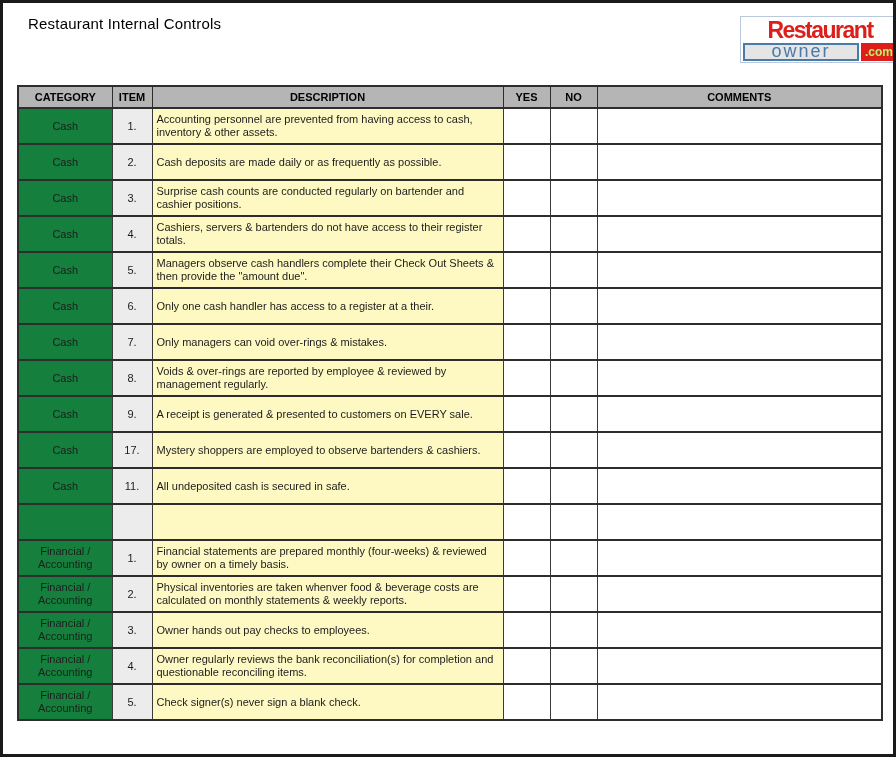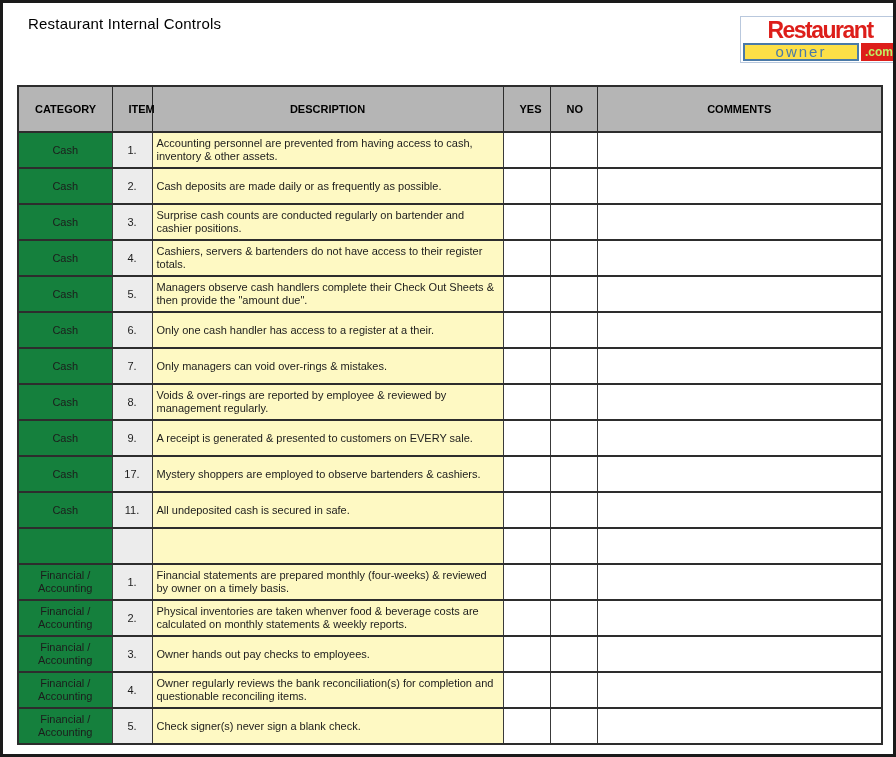--- a/index.html
+++ b/index.html
@@ -53,22 +53,22 @@
     text-align: center;
     letter-spacing: -1.5px;
     transform: scaleY(1.05);
     white-space: nowrap;
   }
   .logo-bottom { display: flex; height: 18px; }
   .logo-owner {
     flex: 1;
     border: 2px solid #4a7aa8;
     color: #4a7aa8;
-    background: #fde047;
-    font-size: 15px;
+    background: #e5e5e5;
+    font-size: 18px;
     line-height: 13px;
     text-align: center;
     letter-spacing: 2px;
   }
   .logo-com {
     background: #dd1e1a;
     color: #bef264;
     font-weight: bold;
     font-size: 12px;
     display: flex;
@@ -89,21 +89,21 @@
   }
   table.checklist th {
     background: #b5b5b5;
     color: #000000;
     font-size: 11px;
     font-weight: bold;
     height: 15px;
     text-align: center;
     border: 1px solid #2d2d2d;
     border-bottom: 2px solid #2d2d2d;
-    padding: 16px;
+    padding: 4px;
   }
   table.checklist td {
     border: 1px solid #3a3a3a;
     border-top: 2px solid #2d2d2d;
     height: 36px;
     font-size: 11px;
     color: #1c1c1c;
     vertical-align: middle;
     overflow: hidden;
   }

